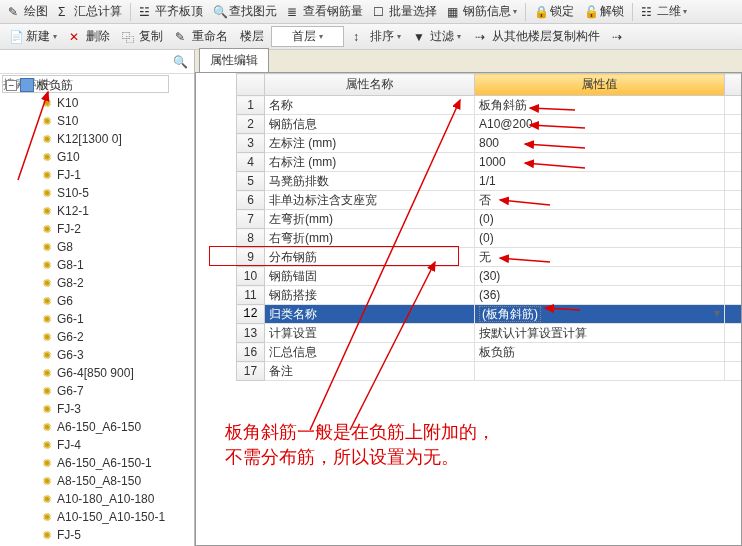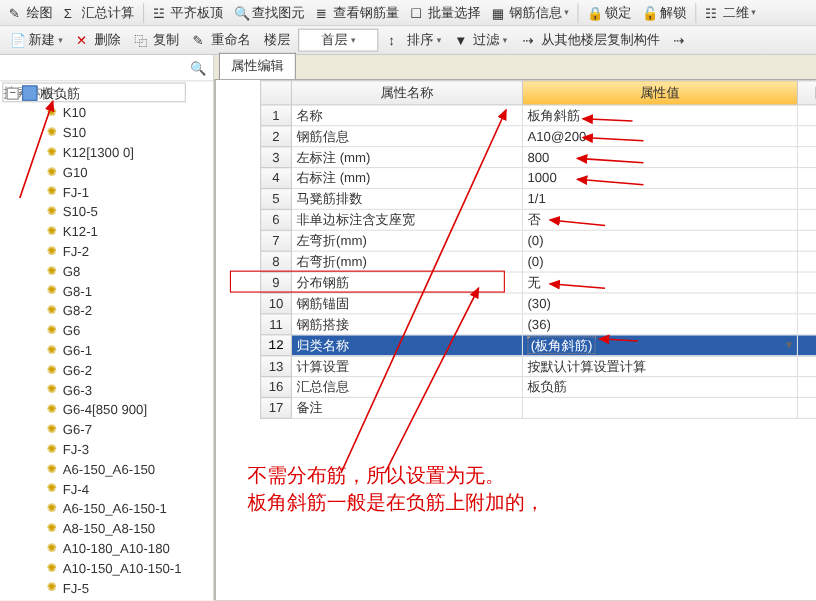--- a/index.html
+++ b/index.html
@@ -396,15 +396,15 @@
   <path d="M575 110 L530 108" stroke="#d00" stroke-width="1.5" fill="none" marker-end="url(#ah)"></path>
   <path d="M585 128 L530 125" stroke="#d00" stroke-width="1.5" fill="none" marker-end="url(#ah)"></path>
   <path d="M585 148 L525 144" stroke="#d00" stroke-width="1.5" fill="none" marker-end="url(#ah)"></path>
   <path d="M585 168 L525 163" stroke="#d00" stroke-width="1.5" fill="none" marker-end="url(#ah)"></path>
   <path d="M550 205 L500 200" stroke="#d00" stroke-width="1.5" fill="none" marker-end="url(#ah)"></path>
   <path d="M550 262 L500 258" stroke="#d00" stroke-width="1.5" fill="none" marker-end="url(#ah)"></path>
   <path d="M580 310 L545 308" stroke="#d00" stroke-width="1.5" fill="none" marker-end="url(#ah)"></path>
 </svg>
 
 <div class="annot annot-text" style="left:225px; top:420px;">
+  <div>板角斜筋一般是在负筋上附加的，</div>
   <div>不需分布筋，所以设置为无。</div>
-  <div>板角斜筋一般是在负筋上附加的，</div>
 </div>
 
 </body></html>

